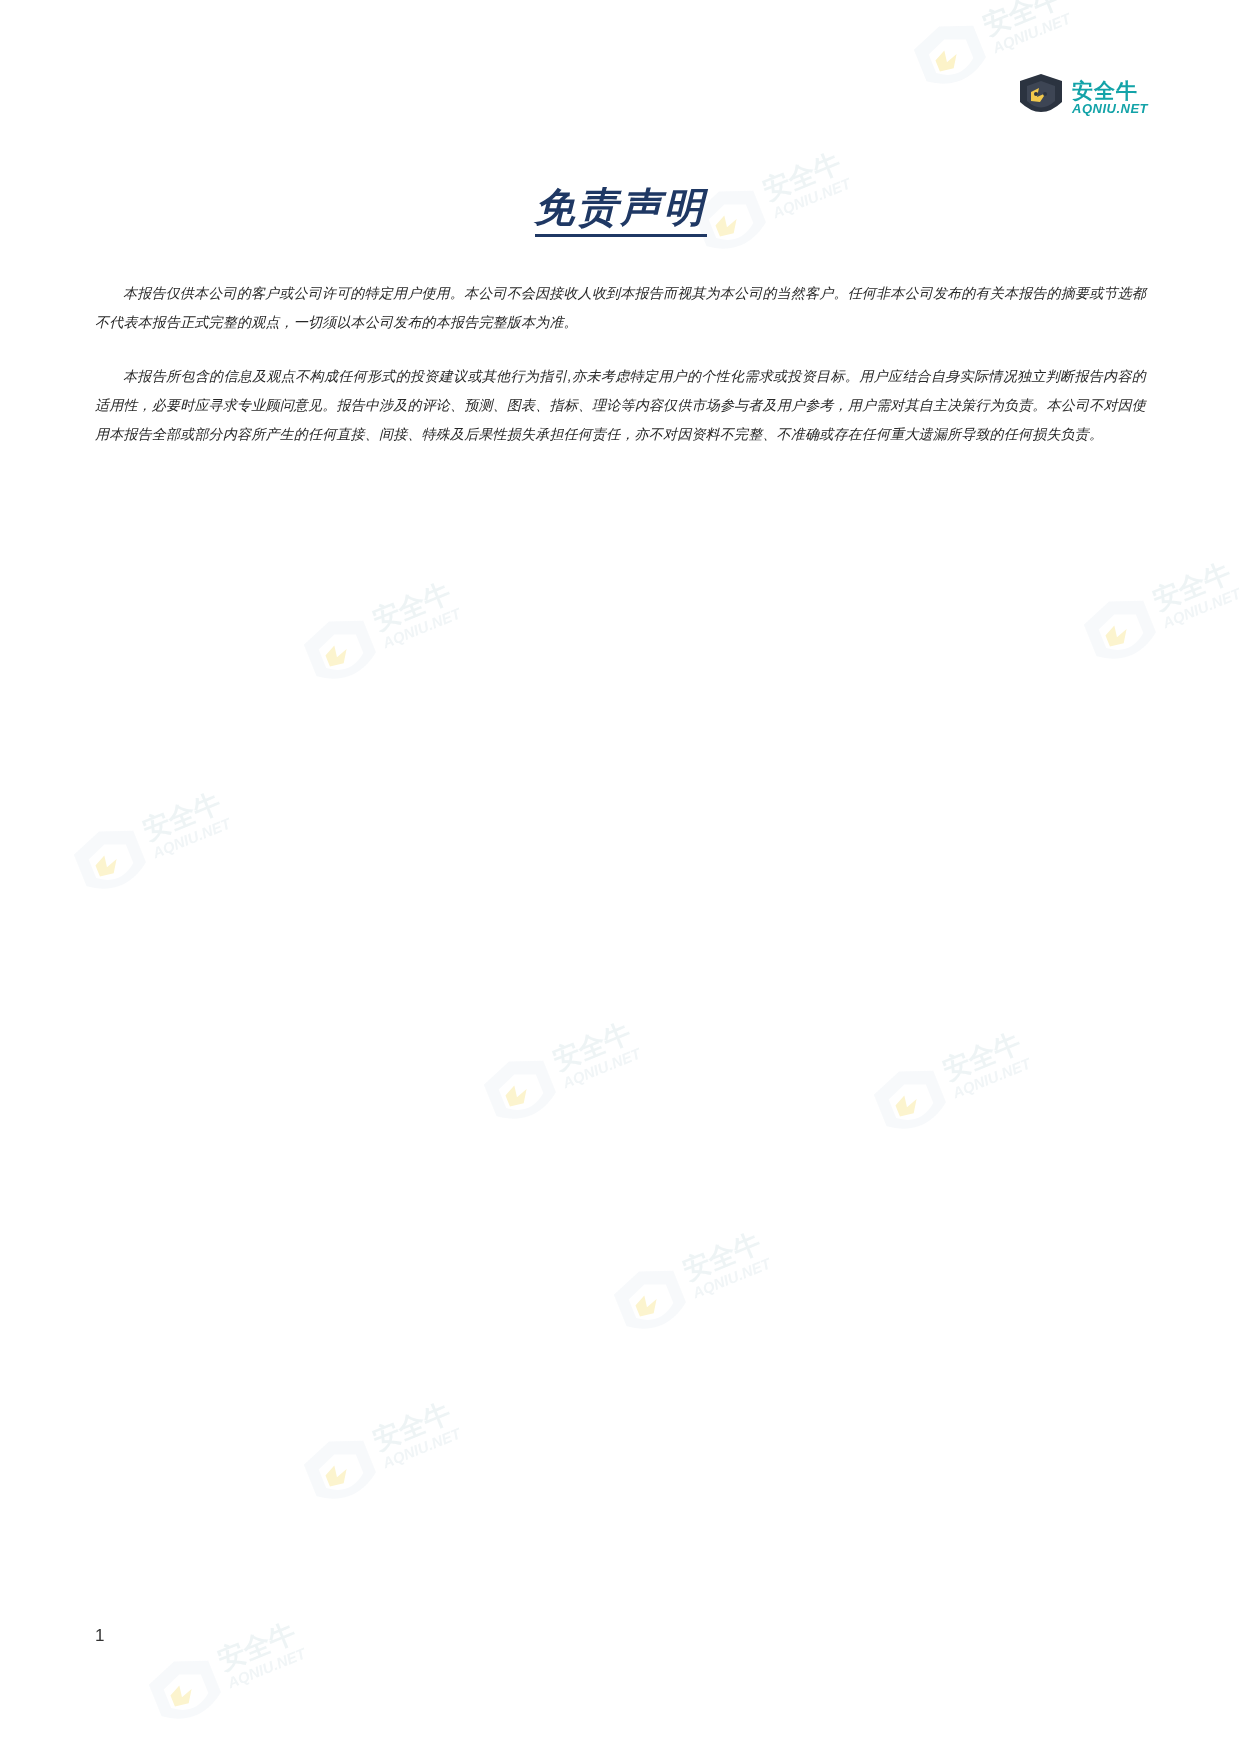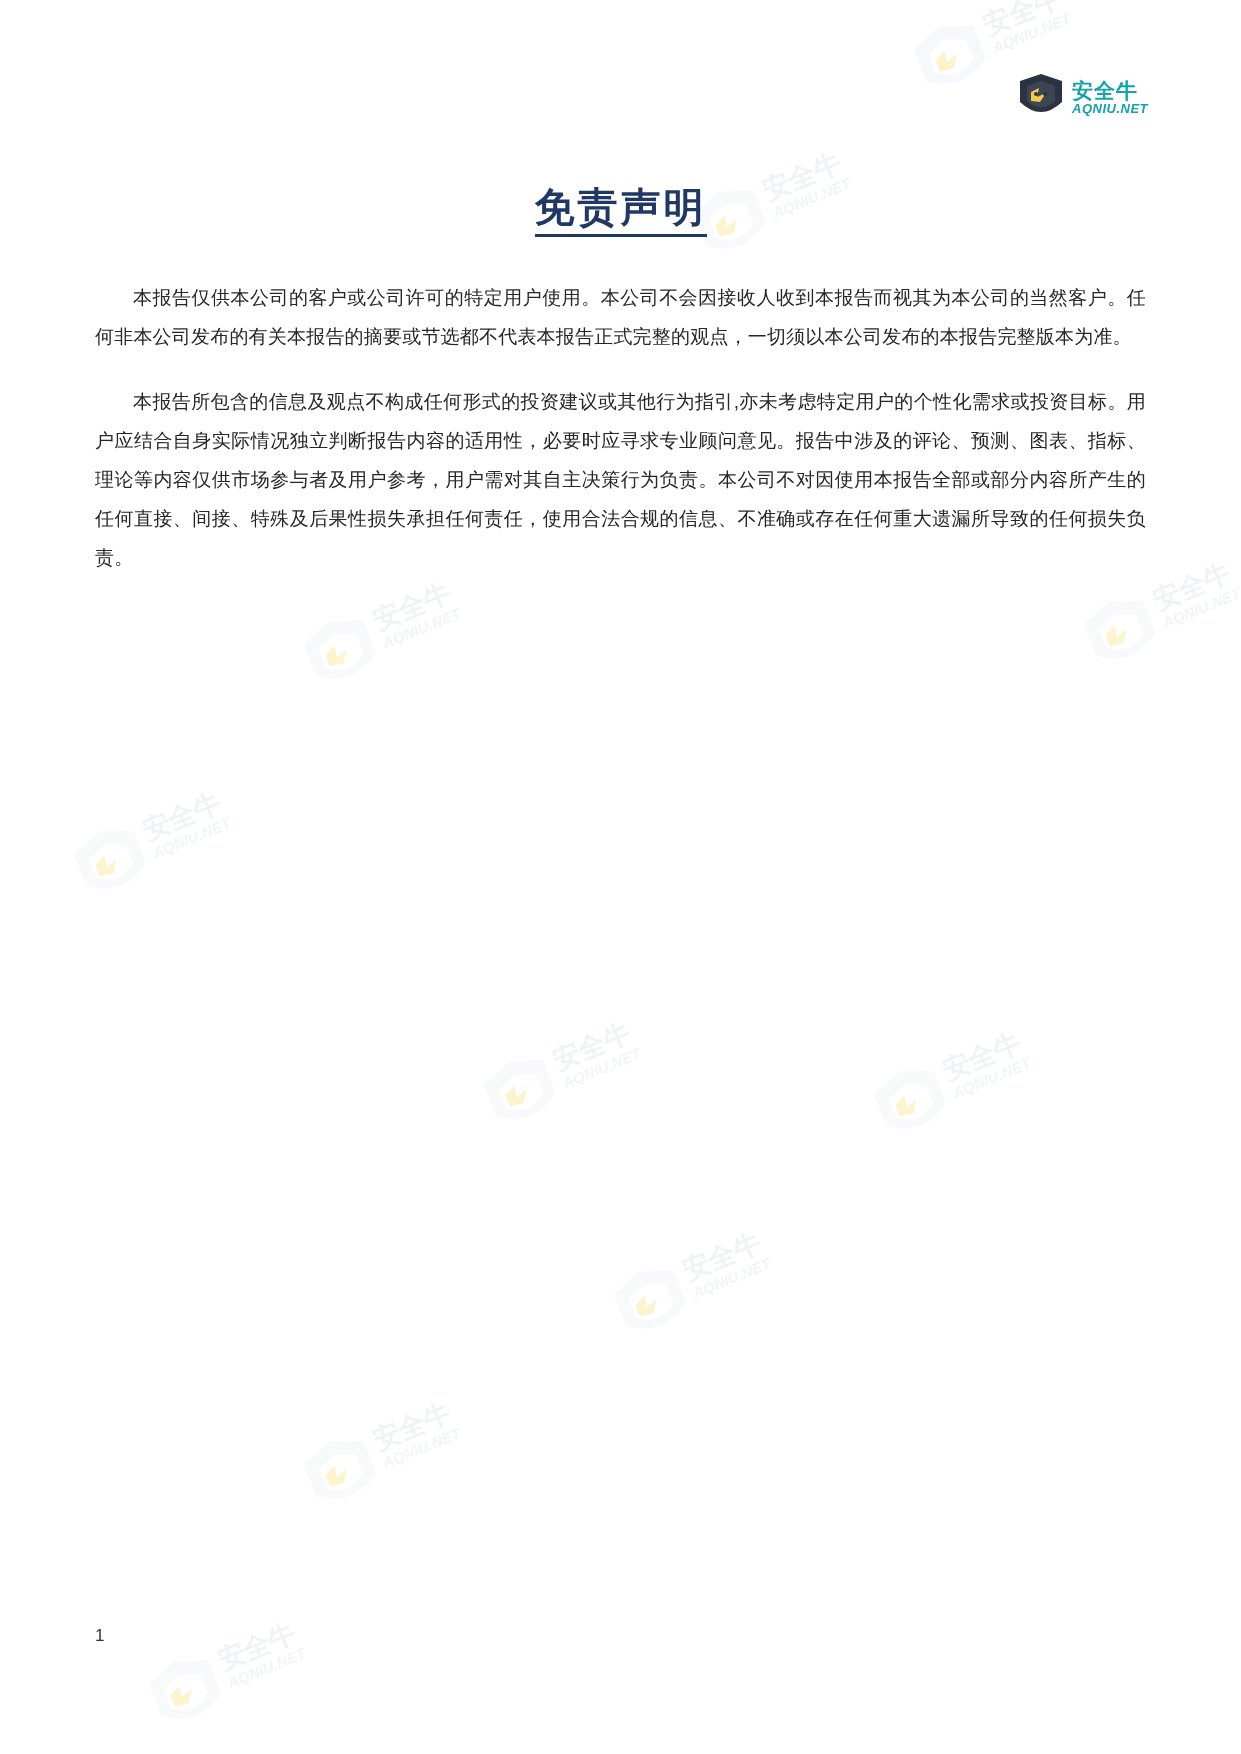--- a/index.html
+++ b/index.html
@@ -62,37 +62,38 @@
     font-style: italic;
     color: #13a3a8;
     letter-spacing: 0.5px;
   }
 
   
   .content {
     position: relative;
     z-index: 2;
     padding: 0 95px;
+    font-style: italic;
   }
   .doc-title {
     margin: 180px 0 0 0;
     text-align: center;
     font-size: 40px;
     font-weight: bold;
     color: #1f3864;
     letter-spacing: 3px;
   }
   .doc-title span {
     border-bottom: 3px solid #1f3864;
     padding-bottom: 5px;
   }
 
   .body-block {
     margin-top: 44px;
-    font-size: 19px;
+    font-size: 14px;
     color: #262626;
     line-height: 2.05;
     text-align: justify;
     text-indent: 2em;
     letter-spacing: 0.2px;
   }
   .body-block.tight { margin-top: 26px; }
 
   .page-number {
     position: absolute;
@@ -234,17 +235,17 @@
       <span class="logo-en">AQNIU.NET</span>
     </div>
   </div>
 
   <div class="content">
     <h1 class="doc-title">
       <span>免责声明</span>
     </h1>
 
     <p class="body-block">本报告仅供本公司的客户或公司许可的特定用户使用。本公司不会因接收人收到本报告而视其为本公司的当然客户。任何非本公司发布的有关本报告的摘要或节选都不代表本报告正式完整的观点，一切须以本公司发布的本报告完整版本为准。</p>
-    <p class="body-block tight">本报告所包含的信息及观点不构成任何形式的投资建议或其他行为指引,亦未考虑特定用户的个性化需求或投资目标。用户应结合自身实际情况独立判断报告内容的适用性，必要时应寻求专业顾问意见。报告中涉及的评论、预测、图表、指标、理论等内容仅供市场参与者及用户参考，用户需对其自主决策行为负责。本公司不对因使用本报告全部或部分内容所产生的任何直接、间接、特殊及后果性损失承担任何责任，使用合法合规的信息、不准确或存在任何重大遗漏所导致的任何损失负责。</p>
+    <p class="body-block tight">本报告所包含的信息及观点不构成任何形式的投资建议或其他行为指引,亦未考虑特定用户的个性化需求或投资目标。用户应结合自身实际情况独立判断报告内容的适用性，必要时应寻求专业顾问意见。报告中涉及的评论、预测、图表、指标、理论等内容仅供市场参与者及用户参考，用户需对其自主决策行为负责。本公司不对因使用本报告全部或部分内容所产生的任何直接、间接、特殊及后果性损失承担任何责任，亦不对因资料不完整、不准确或存在任何重大遗漏所导致的任何损失负责。</p>
   </div>
 
   <div class="page-number">1</div>
 </div>
 
 </body></html>

